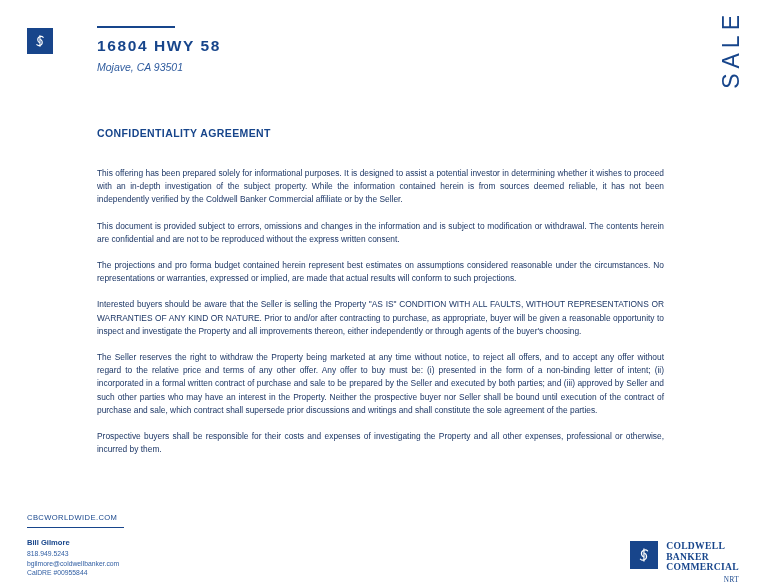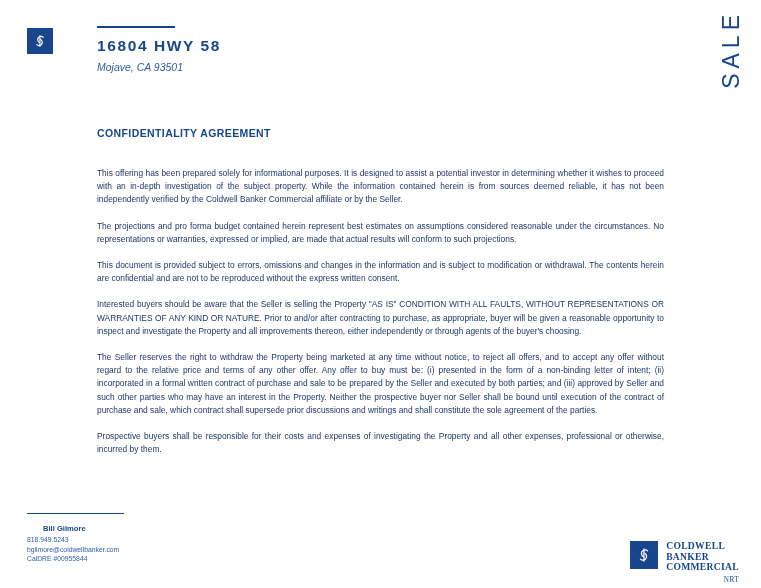--- a/index.html
+++ b/index.html
@@ -119,21 +119,21 @@
   .footer-rule {
     width: 97px;
     height: 1px;
     background: #17458b;
     margin: 0 0 10px 0;
   }
   .footer-name {
     font-size: 7.6px;
     font-weight: bold;
     color: #17458b;
-    margin: 0 0 1px 16px;
+    margin: 0 0 1px 0;
     line-height: 10px;
   }
   .footer-line {
     font-size: 6.8px;
     color: #3360a4;
     margin: 0;
     line-height: 9.5px;
   }
 
   
@@ -190,28 +190,29 @@
 
   <div class="addr-rule"></div>
   <div class="addr-block">
     <h1 class="addr-title">16804 HWY 58</h1>
     <p class="addr-sub">Mojave, CA 93501</p>
   </div>
 
   <div class="body-wrap">
     <h2 class="section-title">CONFIDENTIALITY AGREEMENT</h2>
     <p class="para">This offering has been prepared solely for informational purposes. It is designed to assist a potential investor in determining whether it wishes to proceed with an in-depth investigation of the subject property. While the information contained herein is from sources deemed reliable, it has not been independently verified by the Coldwell Banker Commercial affiliate or by the Seller.</p>
+    <p class="para">This document is provided subject to errors, omissions and changes in the information and is subject to modification or withdrawal. The contents herein are confidential and are not to be reproduced without the express written consent.</p>
     <p class="para">The projections and pro forma budget contained herein represent best estimates on assumptions considered reasonable under the circumstances. No representations or warranties, expressed or implied, are made that actual results will conform to such projections.</p>
-    <p class="para">This document is provided subject to errors, omissions and changes in the information and is subject to modification or withdrawal. The contents herein are confidential and are not to be reproduced without the express written consent.</p>
     <p class="para">Interested buyers should be aware that the Seller is selling the Property "AS IS" CONDITION WITH ALL FAULTS, WITHOUT REPRESENTATIONS OR WARRANTIES OF ANY KIND OR NATURE. Prior to and/or after contracting to purchase, as appropriate, buyer will be given a reasonable opportunity to inspect and investigate the Property and all improvements thereon, either independently or through agents of the buyer's choosing.</p>
     <p class="para">The Seller reserves the right to withdraw the Property being marketed at any time without notice, to reject all offers, and to accept any offer without regard to the relative price and terms of any other offer. Any offer to buy must be: (i) presented in the form of a non-binding letter of intent; (ii) incorporated in a formal written contract of purchase and sale to be prepared by the Seller and executed by both parties; and (iii) approved by Seller and such other parties who may have an interest in the Property. Neither the prospective buyer nor Seller shall be bound until execution of the contract of purchase and sale, which contract shall supersede prior discussions and writings and shall constitute the sole agreement of the parties.</p>
     <p class="para">Prospective buyers shall be responsible for their costs and expenses of investigating the Property and all other expenses, professional or otherwise, incurred by them.</p>
   </div>
 
   <div class="footer-left">
+    <p class="footer-site">CBCWORLDWIDE.COM</p>
     <div class="footer-rule"></div>
     <p class="footer-name">Bill Gilmore</p>
     <p class="footer-line">818.949.5243</p>
     <p class="footer-line">bgilmore@coldwellbanker.com</p>
     <p class="footer-line">CalDRE #00955844</p>
   </div>
 
   <div class="footer-right">
     <div class="cb-mark">
       <svg width="18" height="18" viewBox="0 0 16 16" aria-hidden="true">

